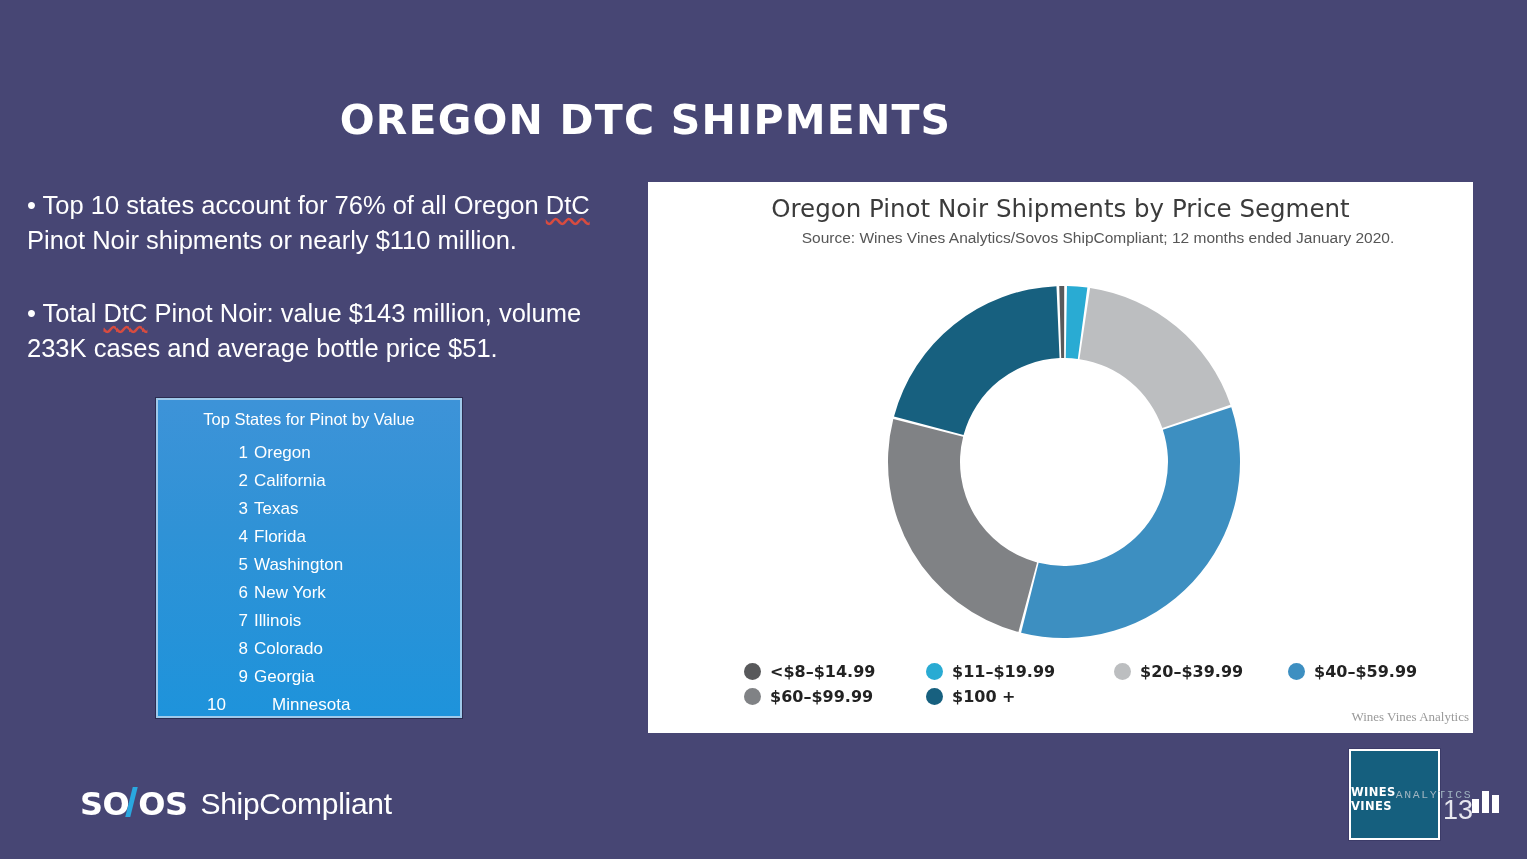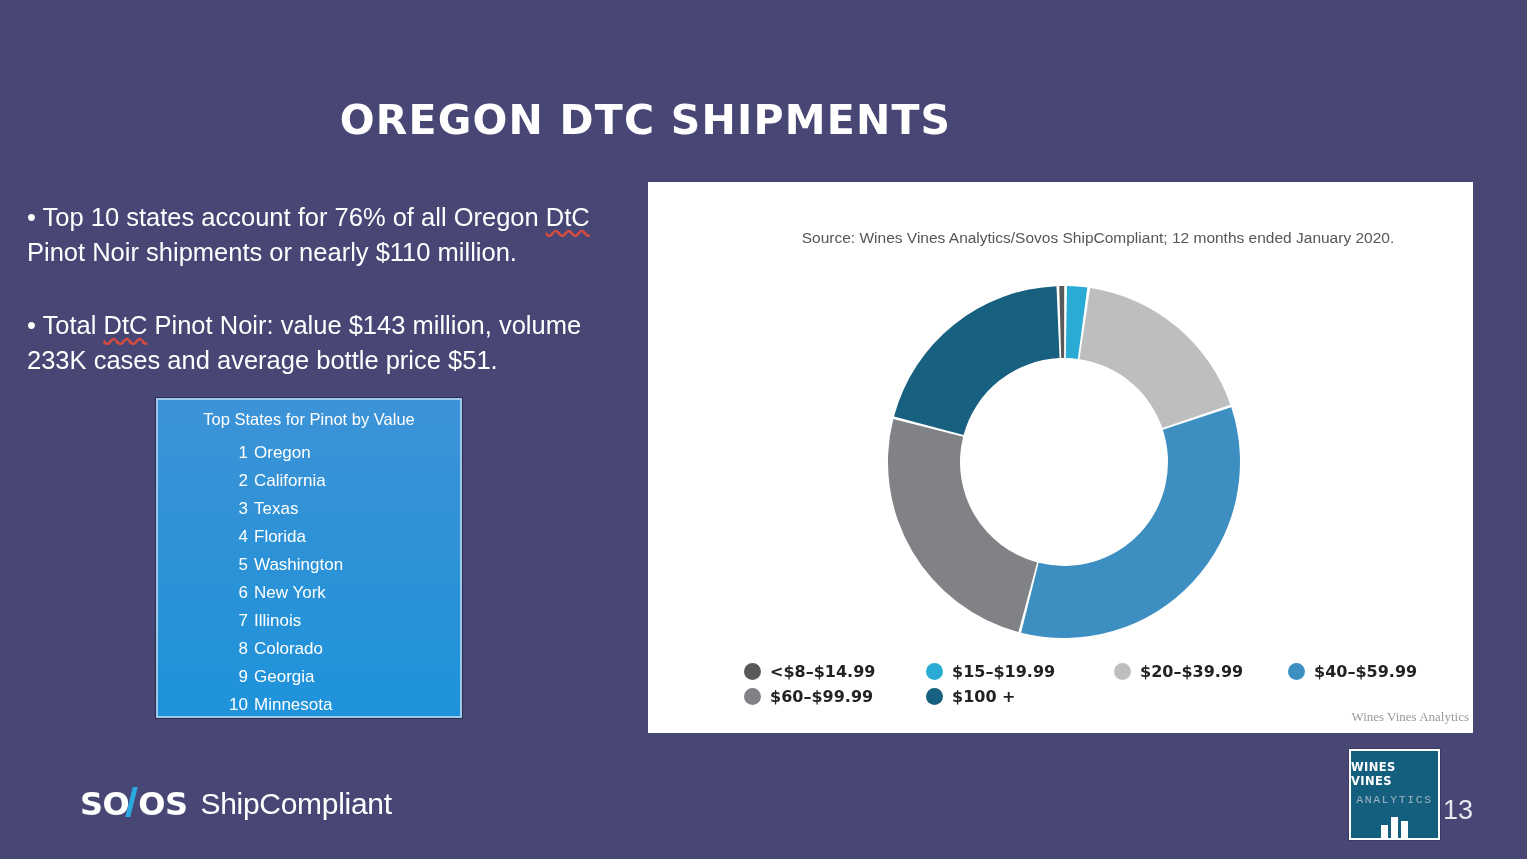--- a/index.html
+++ b/index.html
@@ -12,21 +12,21 @@
 
   
   #slide-title{
     position:absolute;left:0;top:96px;width:1291px;text-align:center;
     color:#ffffff;font-size:41px;font-weight:bold;letter-spacing:1.2px;
     font-family:"DejaVu Sans","Liberation Sans",sans-serif;
   }
 
   
   #bullets{
-    position:absolute;left:27px;top:200px;width:590px;
+    position:absolute;left:27px;top:188px;width:590px;
     color:#ffffff;font-size:25.5px;line-height:35px;font-weight:300;
   }
   #bullets .para{margin:0 0 38px 0;}
   .sq{
     position:relative;
     text-decoration:underline wavy #d84b3f;
     text-decoration-skip-ink:none;
     text-underline-offset:3px;
   }
 
@@ -46,21 +46,21 @@
   }
   #states-table .rows{padding:4px 0 0 0;}
   .st-row{
     display:flex;align-items:baseline;
     font-size:17px;line-height:28px;
     padding:0 0 0 66px;
   }
   .st-row .rank{
     width:24px;text-align:right;margin-right:6px;flex:none;
   }
-  .st-row.r10{padding-left:54px;}
+  .st-row.r10{padding-left:32px;gap:40px;}
   .st-row.r10 .rank{width:36px;}
   .st-row .nm{white-space:nowrap;}
 
   
   #chart-card{
     position:absolute;left:648px;top:182px;width:825px;height:551px;
     background:#ffffff;overflow:hidden;
   }
   #chart-title{
     position:absolute;left:0;top:12px;width:825px;text-align:center;
@@ -122,21 +122,21 @@
   }
   #sovos-sub{
     font-size:30px;font-weight:400;margin-left:13px;letter-spacing:-0.3px;
   }
 
   
   #wv-logo{
     position:absolute;left:1349px;top:749px;width:91px;height:91px;
     background:#155f7e;border:2px solid #ffffff;box-sizing:border-box;
     outline:1px solid #3c3b68;
-    display:flex;flex-direction:column;align-items:center;
+    display:flex;flex-direction:row;align-items:center;
   }
   #wv-line1{
     color:#ffffff;font-size:11.5px;font-weight:bold;letter-spacing:.4px;
     margin-top:9px;font-family:"DejaVu Sans","Liberation Sans",sans-serif;
   }
   #wv-rule{width:58px;height:1px;background:#c8c8c8;margin:3px 0 2px 0;}
   #wv-line2{
     color:#9fb4c0;font-size:11.5px;letter-spacing:1.6px;
     font-family:Liberation Mono, monospace;
   }
@@ -202,41 +202,42 @@
         <span class="nm">Georgia</span>
       </div>
       <div class="st-row r10">
         <span class="rank">10</span>
         <span class="nm">Minnesota</span>
       </div>
     </div>
 </div>
 
 <div id="chart-card">
+  <div id="chart-title">Oregon Pinot Noir Shipments by Price Segment</div>
   <div id="chart-source">Source: Wines Vines Analytics/Sovos ShipCompliant; 12 months ended January 2020.</div>
 
   <div id="donut-wrap">
     <svg viewBox="0 0 368 368" id="donut-svg">
         <path d="M 179.23932252850165 8.064398287292732 A 176 176 0 0 1 184.2150245103538 8.000131351015057 L 184.12705993793634 80.0000776165089 A 104 104 0 0 0 181.1868724032055 80.03805353340024 Z" fill="#58595B"></path>
         <path d="M 186.979483767022 8.025221476252312 A 176 176 0 0 1 207.36846535711035 9.558276702924275 L 197.80863862011068 80.9207998699098 A 104 104 0 0 0 185.76060404414937 80.01490359960363 Z" fill="#29ABD3"></path>
         <path d="M 210.10559394777988 9.946853045876708 A 176 176 0 0 1 350.40126603516853 126.6709614427987 L 282.3280208389632 150.12374994347195 A 104 104 0 0 0 199.42603278732446 81.15041316347259 Z" fill="#BCBEC0"></path>
         <path d="M 351.28122292372876 129.29175147071737 A 176 176 0 0 1 141.093966249272 354.6899887743314 L 158.64643460184254 284.8622660939231 A 104 104 0 0 0 282.8479953640216 151.67239859633298 Z" fill="#3D8FC1"></path>
         <path d="M 138.41817764454805 353.9949924872966 A 176 176 0 0 1 13.310011225668575 141.09396624927197 L 83.13773390607689 158.64643460184251 A 104 104 0 0 0 157.06528678996023 284.45158646976614 Z" fill="#808285"></path>
         <path d="M 14.0050075127034 138.41817764454805 A 176 176 0 0 1 176.47643351891926 8.160880497527614 L 179.55425617027046 80.09506574853906 A 104 104 0 0 0 83.54841353023383 157.06528678996023 Z" fill="#17607F"></path>
       </svg>
   </div>
 
   <div id="legend">
       <div class="lg-item lg-w0">
         <span class="dot" style="background: rgb(88, 89, 91);"></span>
         <span class="lbl">&lt;$8–$14.99</span>
       </div>
       <div class="lg-item lg-w1">
         <span class="dot" style="background: rgb(41, 171, 211);"></span>
-        <span class="lbl">$15–$19.99</span>
+        <span class="lbl">$11–$19.99</span>
       </div>
       <div class="lg-item lg-w2">
         <span class="dot" style="background: rgb(188, 190, 192);"></span>
         <span class="lbl">$20–$39.99</span>
       </div>
       <div class="lg-item lg-w3">
         <span class="dot" style="background: rgb(61, 143, 193);"></span>
         <span class="lbl">$40–$59.99</span>
       </div>
       <div class="lg-item lg-w0">

